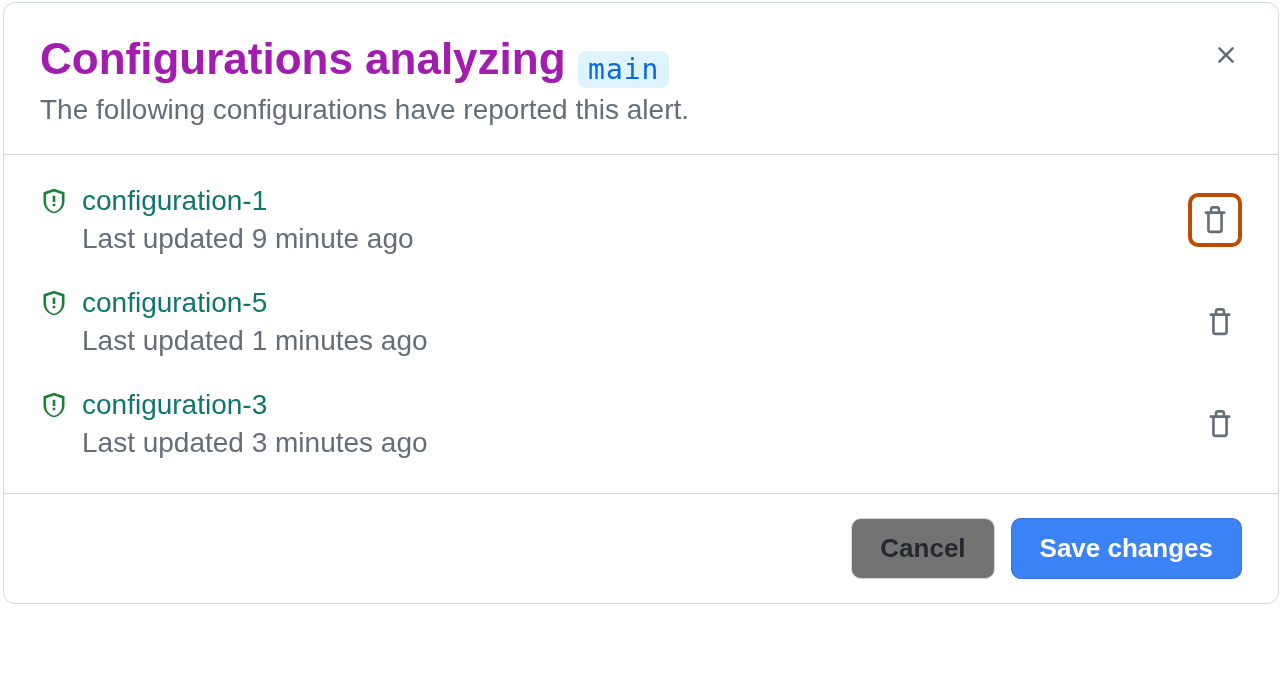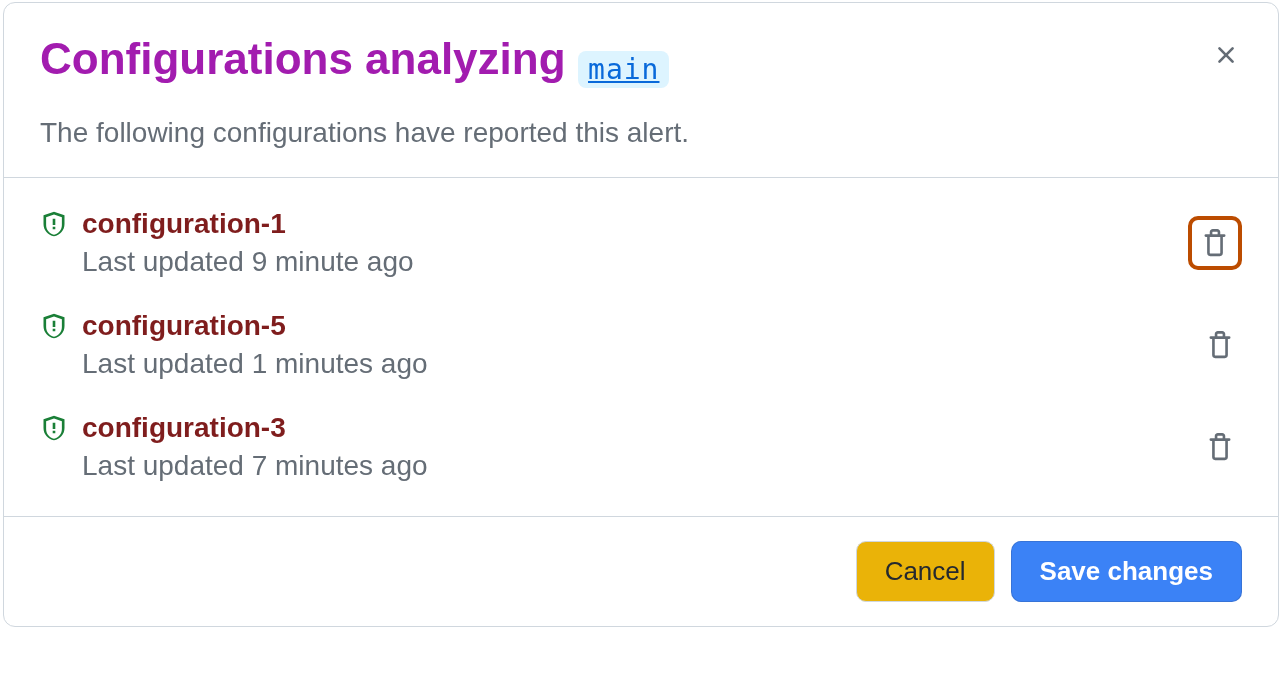--- a/index.html
+++ b/index.html
@@ -44,27 +44,26 @@
       background: #ddf4ff;
       color: #0969da;
       font-family: ui-monospace, SFMono-Regular, "SF Mono", Menlo, Consolas, monospace;
       font-size: 28px;
       font-weight: 400;
       padding: 2px 10px;
       border-radius: 8px;
       margin-left: 8px;
       vertical-align: middle;
       letter-spacing: 1px;
-      text-decoration: underline;
     }
     
     .dialog-subtitle {
       font-size: 28px;
       color: #656d76;
-      margin-top: 29px;
+      margin-top: 6px;
       font-weight: 400;
     }
     
     .close-button {
       position: absolute;
       top: 36px;
       right: 36px;
       width: 32px;
       height: 32px;
       border: none;
@@ -104,22 +103,22 @@
     
     .config-content {
       flex: 1;
       display: flex;
       flex-direction: column;
       gap: 6px;
     }
     
     .config-name {
       font-size: 28px;
-      font-weight: 700;
-      color: #7f1d1d;
+      font-weight: 400;
+      color: #0f766e;
     }
     
     .config-meta {
       font-size: 28px;
       color: #656d76;
       font-weight: 400;
     }
     
     .delete-button {
       width: 44px;
@@ -158,23 +157,24 @@
       font-size: 26px;
       font-weight: 500;
       padding: 14px 28px;
       border-radius: 10px;
       cursor: pointer;
       border: 1px solid;
       line-height: 1.2;
     }
     
     .btn-secondary {
-      background: #eab308;
+      background: #737373;
       border-color: #d0d7de;
       color: #24292f;
+      font-weight: bold;
     }
     
     .btn-primary {
       background: #3b82f6;
       border-color: rgba(31, 35, 40, 0.15);
       color: #ffffff;
       font-weight: 600;
     }
   </style>
 </head>
@@ -228,21 +228,21 @@
           </svg>
         </button>
       </div>
       <div class="config-item">
         <svg viewBox="0 0 16 16" class="shield-icon">
           <path fill="#1a7f37" d="M8 1 2 3v5c0 3.5 2.5 6.5 6 7 3.5-.5 6-3.5 6-7V3L8 1Zm0 1.6 4.5 1.6v4.3c0 2.7-1.9 5.1-4.5 5.6-2.6-.5-4.5-2.9-4.5-5.6V4.2L8 2.6Z"></path>
           <path fill="#1a7f37" d="M7.25 5h1.5v3.5h-1.5V5Zm0 4.5h1.5V11h-1.5V9.5Z"></path>
         </svg>
         <div class="config-content">
           <div class="config-name">configuration-3</div>
-          <div class="config-meta">Last updated 7 minutes ago</div>
+          <div class="config-meta">Last updated 3 minutes ago</div>
         </div>
         <button class="delete-button">
           <svg viewBox="0 0 16 16" fill="currentColor">
             <path d="M11 1.75V3h2.25a.75.75 0 0 1 0 1.5H2.75a.75.75 0 0 1 0-1.5H5V1.75C5 .784 5.784 0 6.75 0h2.5C10.216 0 11 .784 11 1.75ZM6.5 3h3V1.75a.25.25 0 0 0-.25-.25h-2.5a.25.25 0 0 0-.25.25V3ZM4.25 5.5h7.5v8.25a.25.25 0 0 1-.25.25h-7a.25.25 0 0 1-.25-.25V5.5Zm-1.5 0v8.25c0 .966.784 1.75 1.75 1.75h7c.966 0 1.75-.784 1.75-1.75V5.5h-1.5Z" fill="none"></path>
             <path d="M6.75 0h2.5C10.216 0 11 .784 11 1.75V3h2.25a.75.75 0 0 1 0 1.5h-.75v9.25A1.75 1.75 0 0 1 10.75 15.5h-5.5A1.75 1.75 0 0 1 3.5 13.75V4.5h-.75a.75.75 0 0 1 0-1.5H5V1.75C5 .784 5.784 0 6.75 0ZM6.5 1.75V3h3V1.75a.25.25 0 0 0-.25-.25h-2.5a.25.25 0 0 0-.25.25ZM5 4.5v9.25c0 .138.112.25.25.25h5.5a.25.25 0 0 0 .25-.25V4.5H5Z"></path>
           </svg>
         </button>
       </div>
     </div>
 

